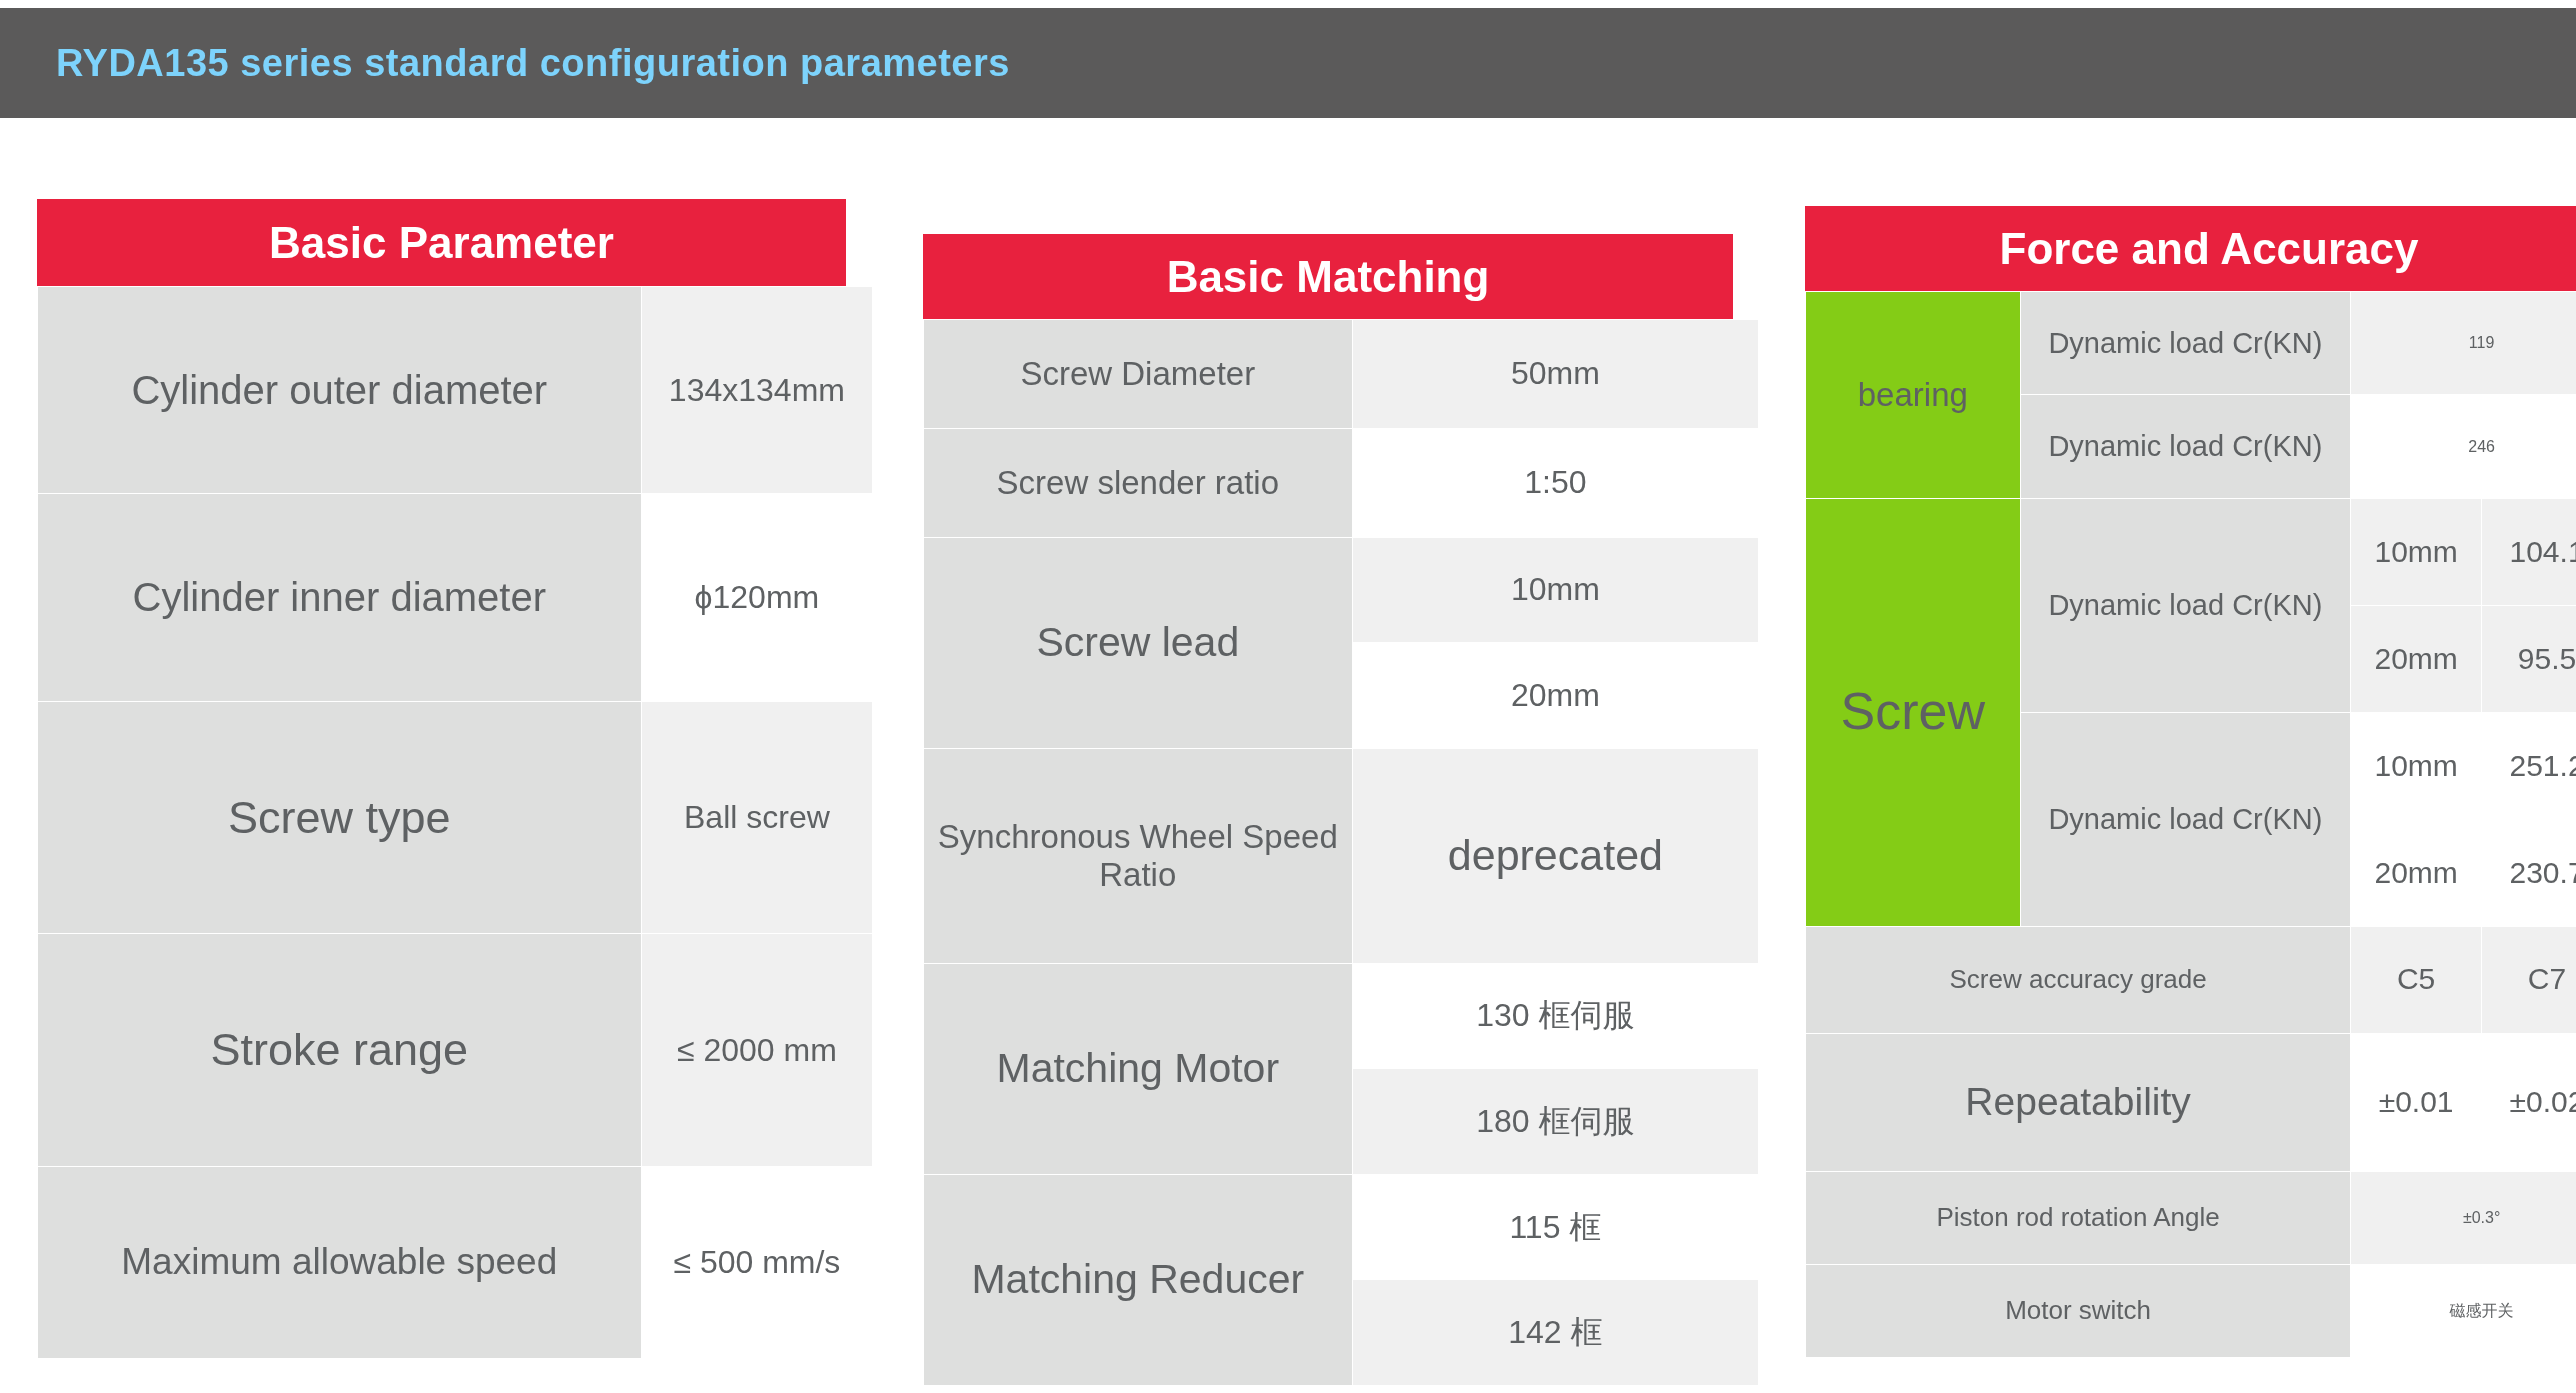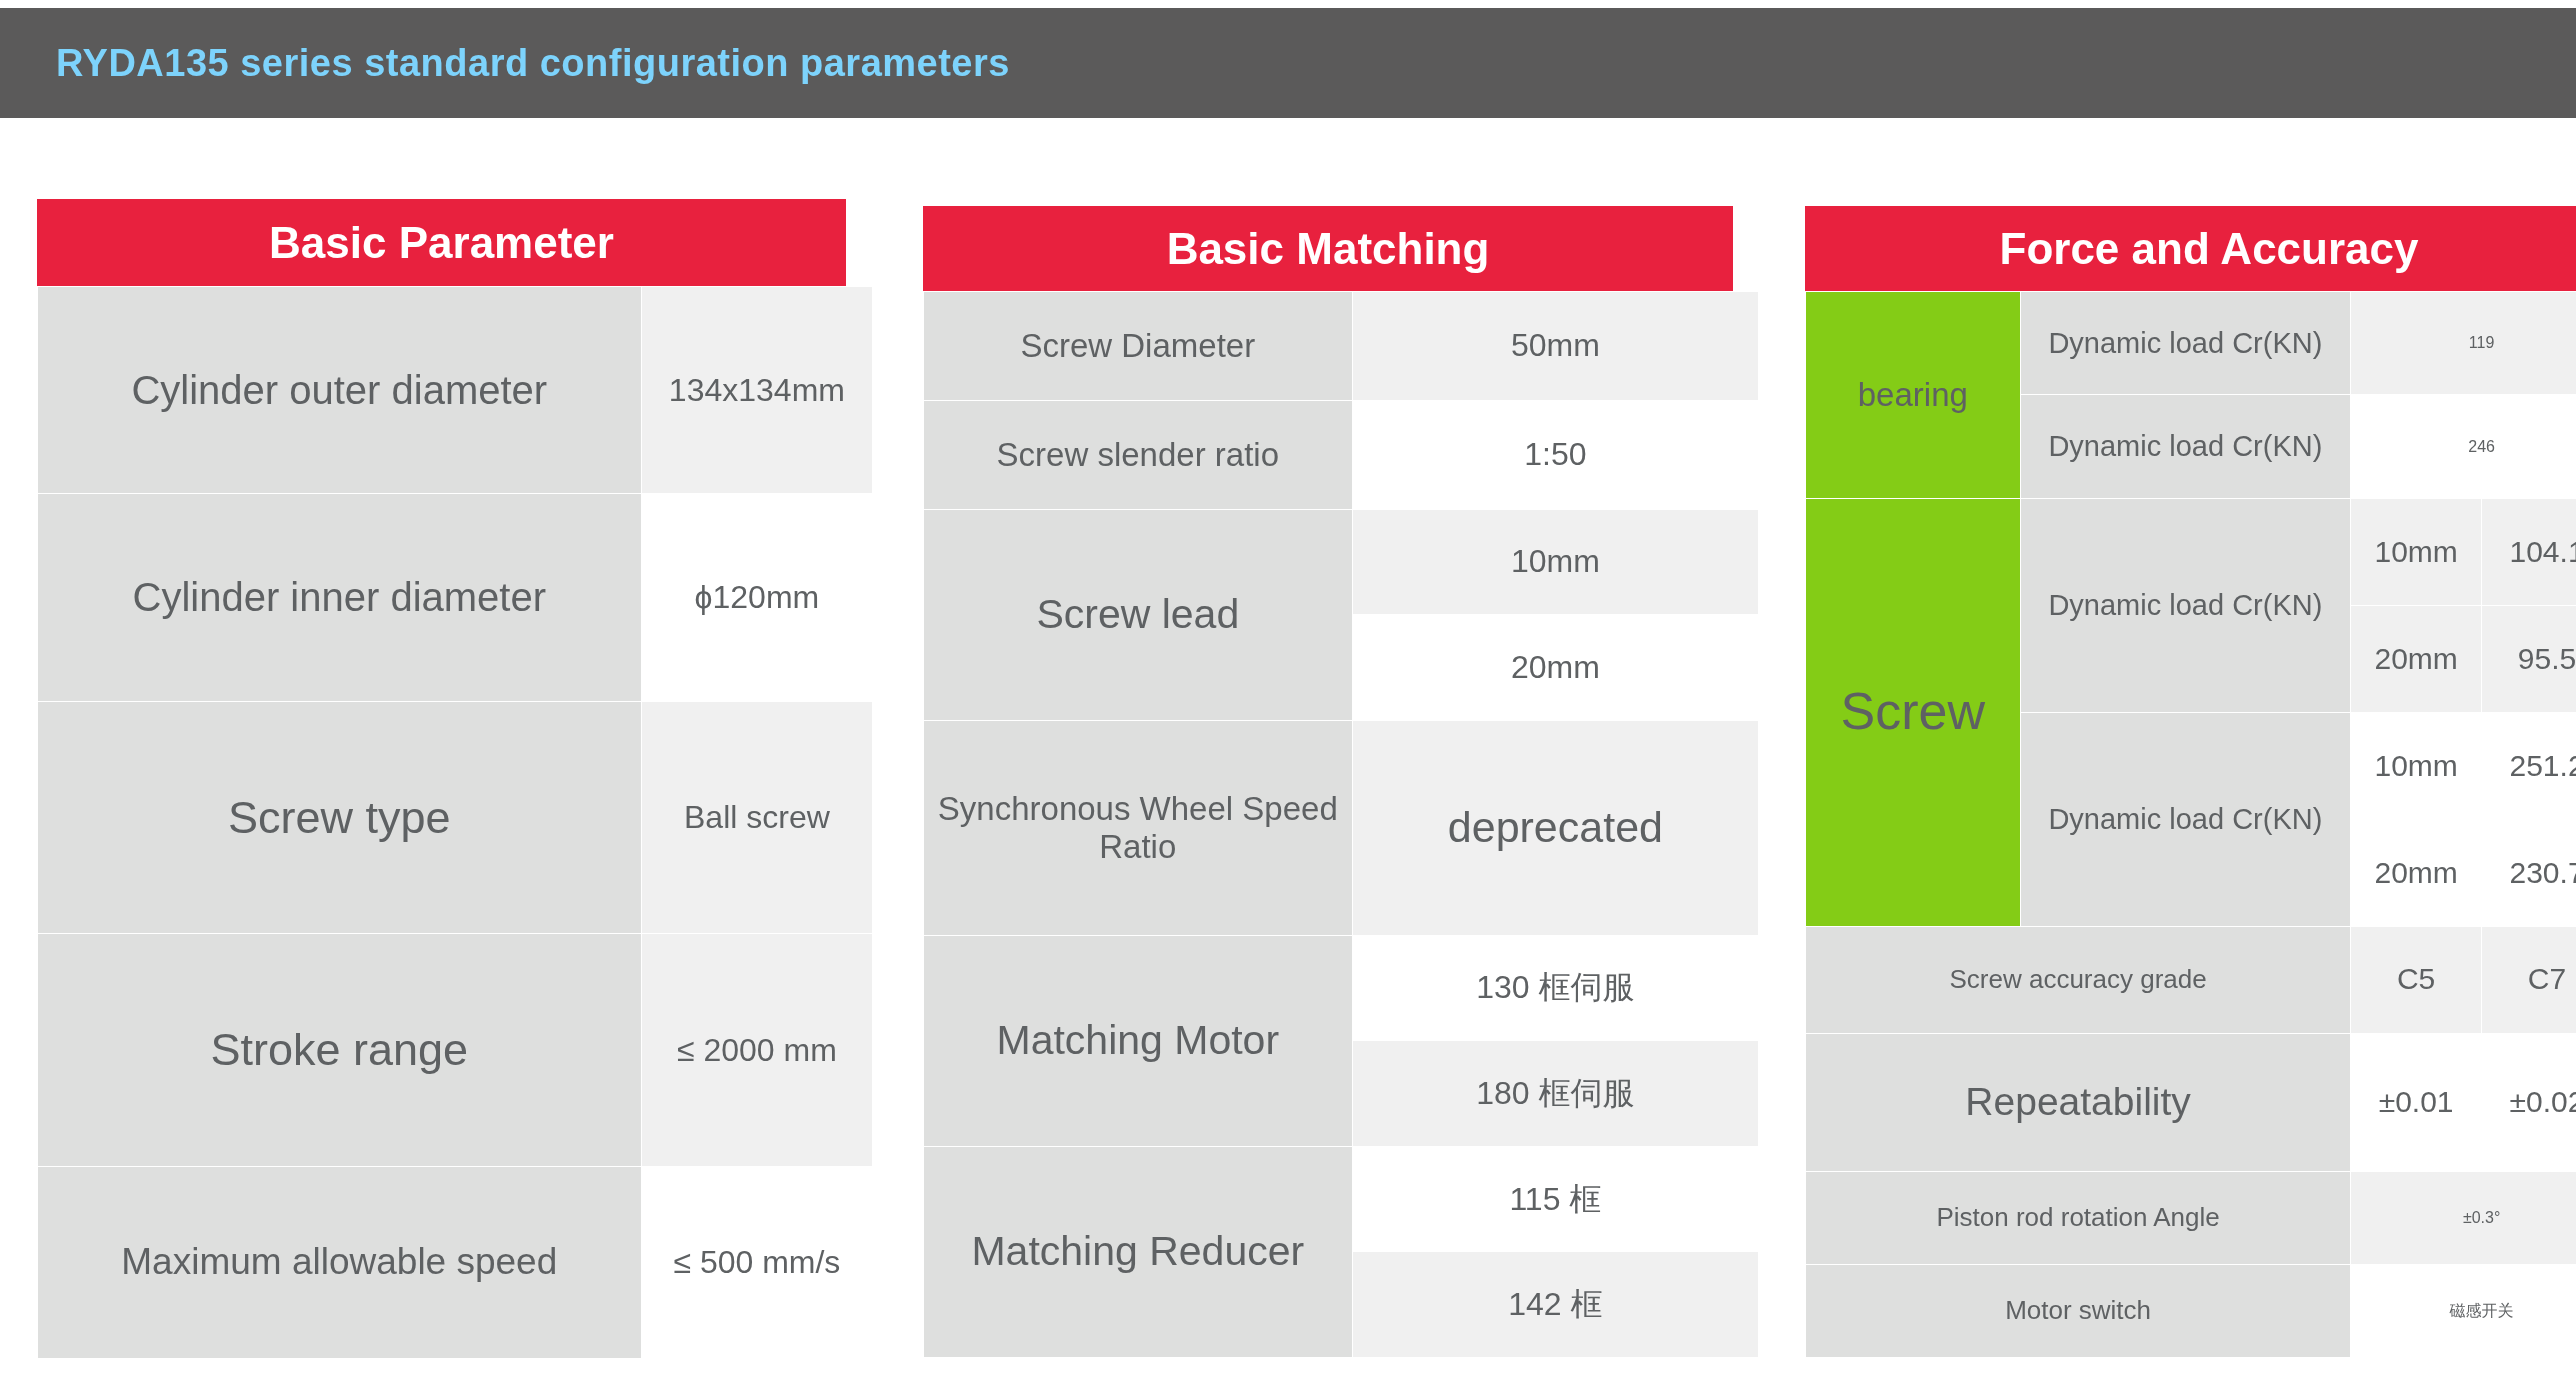--- a/index.html
+++ b/index.html
@@ -51,21 +51,21 @@
   #col1 .c-lbl{width:591px;}
   #col1 .c-val{width:219px;}
   #col1 .c-lbl{font-size:37px;margin-top:28px;}
   #col1 .c-val{font-size:32px;}
   #col1 .lbl-sm{font-size:25px;}
   #col1 .lbl-lg{font-size:45px;}
   #col1 .lbl-md{font-size:40px;}
 
   
   #col2{left:886px;top:206px;width:810px;}
-  #col2 .card-head{height:85px;font-size:44px;}
+  #col2 .card-head{height:85px;font-size:44px;margin-top:28px;}
   #col2 .tbl{height:1067px;}
   #col2 .c-lbl{width:416px;font-size:33px;}
   #col2 .c-val{width:394px;font-size:32px;}
   #col2 .lbl-lg{font-size:41px;}
   #col2 .val-lg{font-size:43px;}
 
   
   #col3{left:1768px;top:206px;width:808px;}
   #col3 .card-head{height:85px;font-size:44px;}
   #col3 .tbl{height:1067px;}

